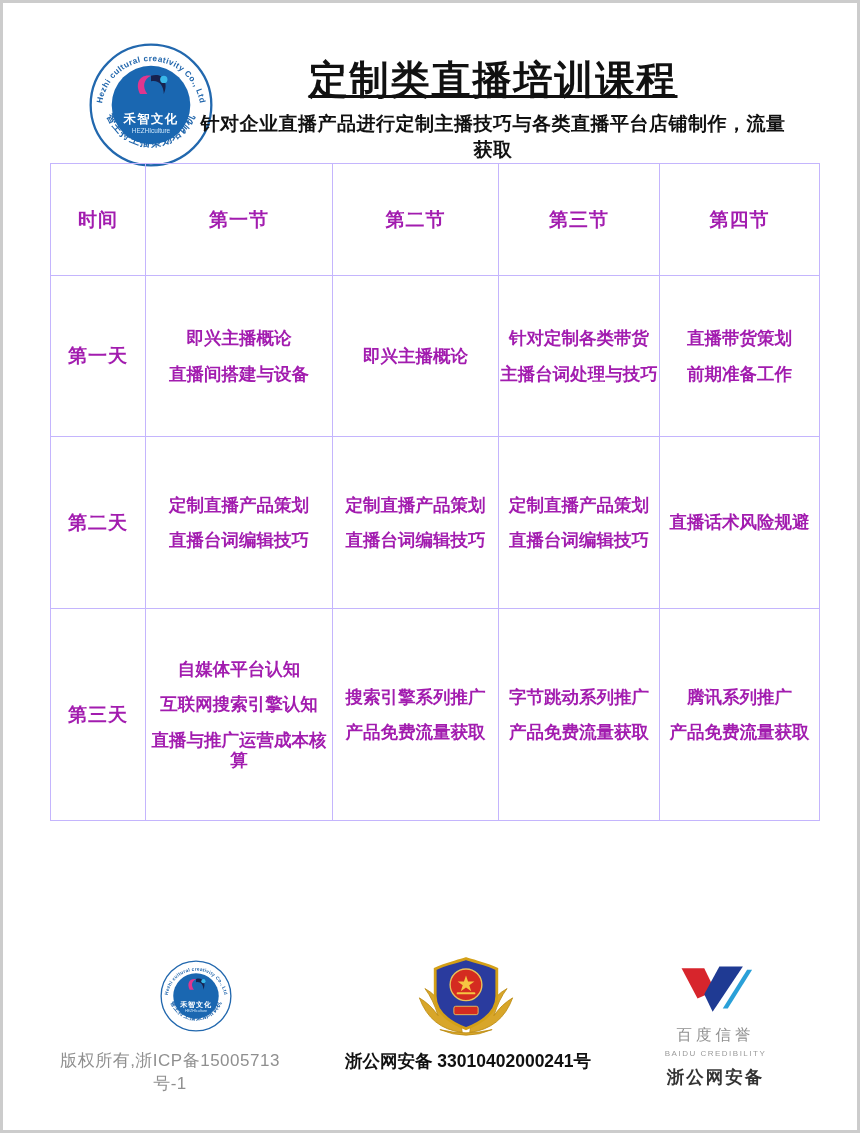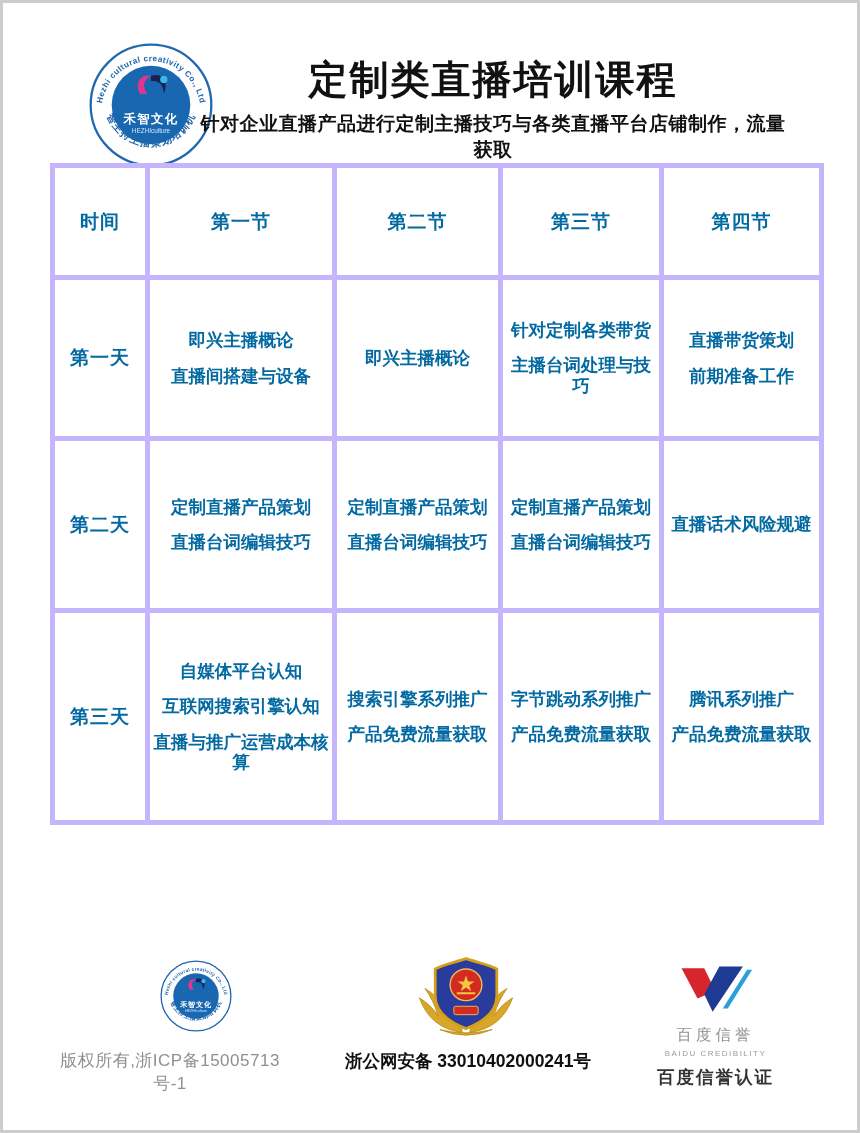--- a/index.html
+++ b/index.html
@@ -6,28 +6,28 @@
   body { background:#ffffff; font-family:"Liberation Sans","DejaVu Sans",sans-serif; }
   .page {
     position:relative; width:860px; height:1133px; background:#ffffff;
     border:3px solid #cccccc; overflow:hidden;
   }
 
   
   .hezhi-logo { position:absolute; left:84px; top:38px; width:128px; height:128px; }
   .hezhi-logo svg { width:100%; height:100%; display:block; }
   .header-text { position:absolute; left:190px; top:56px; width:600px; text-align:center; }
-  .page-title { font-size:39px; font-weight:bold; color:#111111; letter-spacing:2px; line-height:1.1; }
+  .page-title { font-size:39px; font-weight:bold; color:#111111; letter-spacing:2px; line-height:1.1;text-decoration:underline; }
   .page-subtitle { margin-top:9px; font-size:19px; font-weight:bold; color:#111111; letter-spacing:0.5px; }
 
   
   table.course { position:absolute; left:47px; top:160px; width:769px;
     border-collapse:collapse; table-layout:fixed; }
-  table.course td { border:5px solid #c4b5fd; vertical-align:middle; text-align:center;
-    color:#0369a1; font-weight:bold; }
+  table.course td { border:1px solid #c4b5fd; vertical-align:middle; text-align:center;
+    color:#a21caf; font-weight:bold; }
   tr.r-hdr  { height:112px; }
   tr.r-day1 { height:161px; }
   tr.r-day2 { height:172px; }
   tr.r-day3 { height:212px; }
   tr.r-day4 { height:105px; }
   td.hdr-cell  { font-size:19px; letter-spacing:1px; }
   td.time-cell { font-size:19px; letter-spacing:1px; }
   td.content-cell { font-size:17.5px; }
   .cell-line { line-height:1.15; }
   .cell-line + .cell-line { margin-top:15px; }
@@ -201,16 +201,16 @@
   <div class="police-record">浙公网安备 33010402000241号</div>
 
   <div class="baidu-block">
     <svg class="baidu-logo" viewBox="0 0 100 64">
       <polygon points="9,6 36,6 49,33 28,42" fill="#d7252c"></polygon>
       <polygon points="54,4 82,4 46,58 36,37" fill="#1f3a93"></polygon>
       <polygon points="87,8 93,8 64,54 58,54" fill="#2aa0d8"></polygon>
     </svg>
     <div class="baidu-name">百度信誉</div>
     <div class="baidu-name-en">BAIDU CREDIBILITY</div>
-    <div class="baidu-cert">百度信誉认证</div>
+    <div class="baidu-cert">浙公网安备</div>
   </div>
 
 </div>
 
 </body></html>

